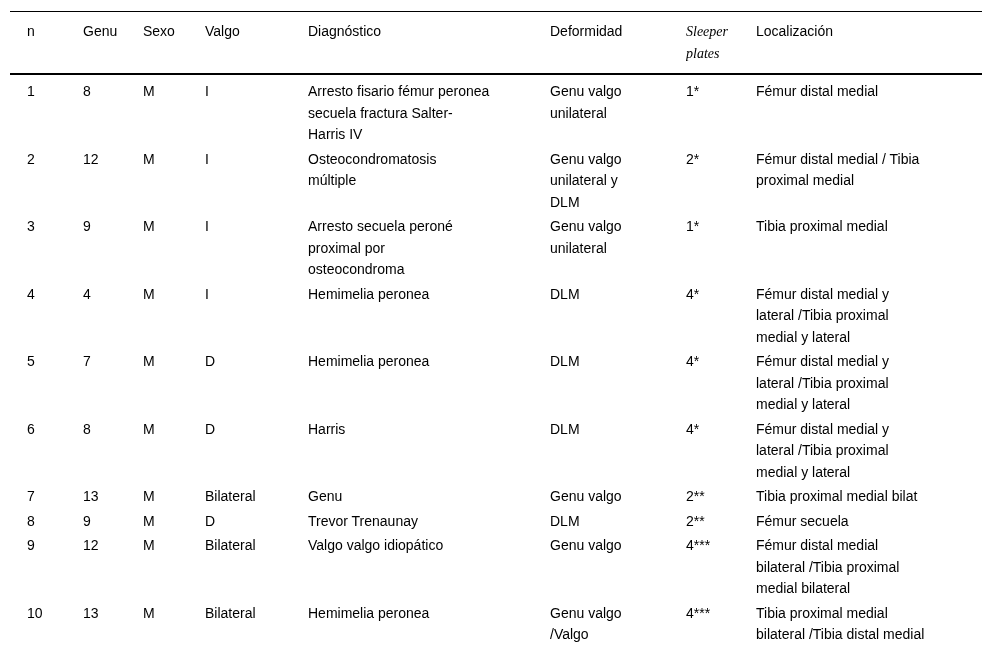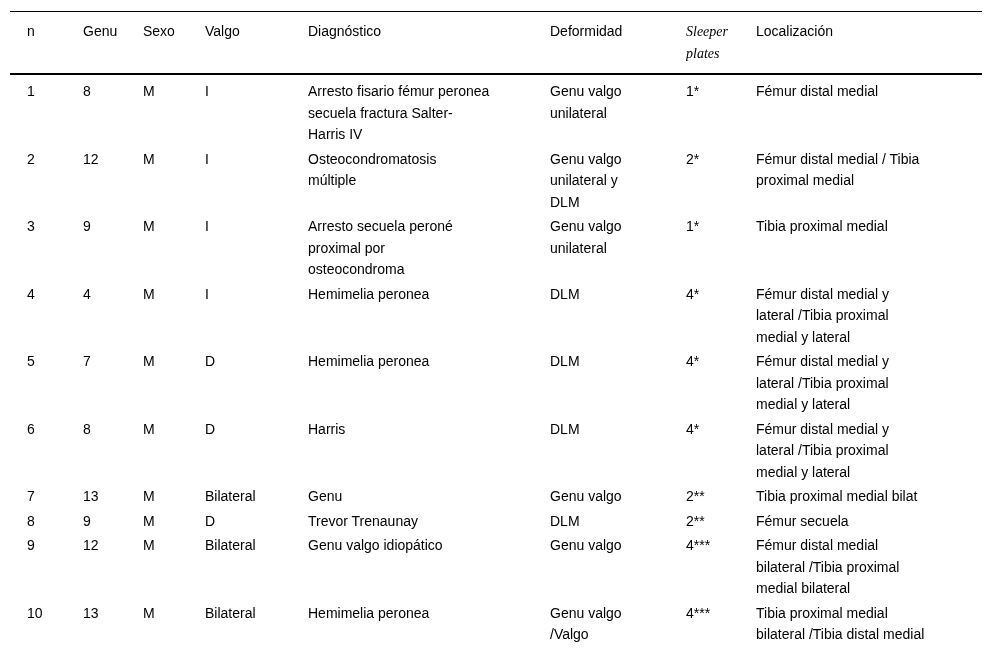--- a/index.html
+++ b/index.html
@@ -179,21 +179,21 @@
           <td class="c4">Trevor Trenaunay</td>
           <td class="c5">DLM</td>
           <td class="c6">2**</td>
           <td class="c7">Fémur secuela</td>
         </tr>
         <tr>
           <td class="c0">9</td>
           <td class="c1">12</td>
           <td class="c2">M</td>
           <td class="c3">Bilateral</td>
-          <td class="c4">Genu valgo idiopático</td>
+          <td class="c4">Valgo valgo idiopático</td>
           <td class="c5">Genu valgo</td>
           <td class="c6">4***</td>
           <td class="c7">Fémur distal medial
 bilateral /Tibia proximal
 medial bilateral</td>
         </tr>
         <tr>
           <td class="c0">10</td>
           <td class="c1">13</td>
           <td class="c2">M</td>

